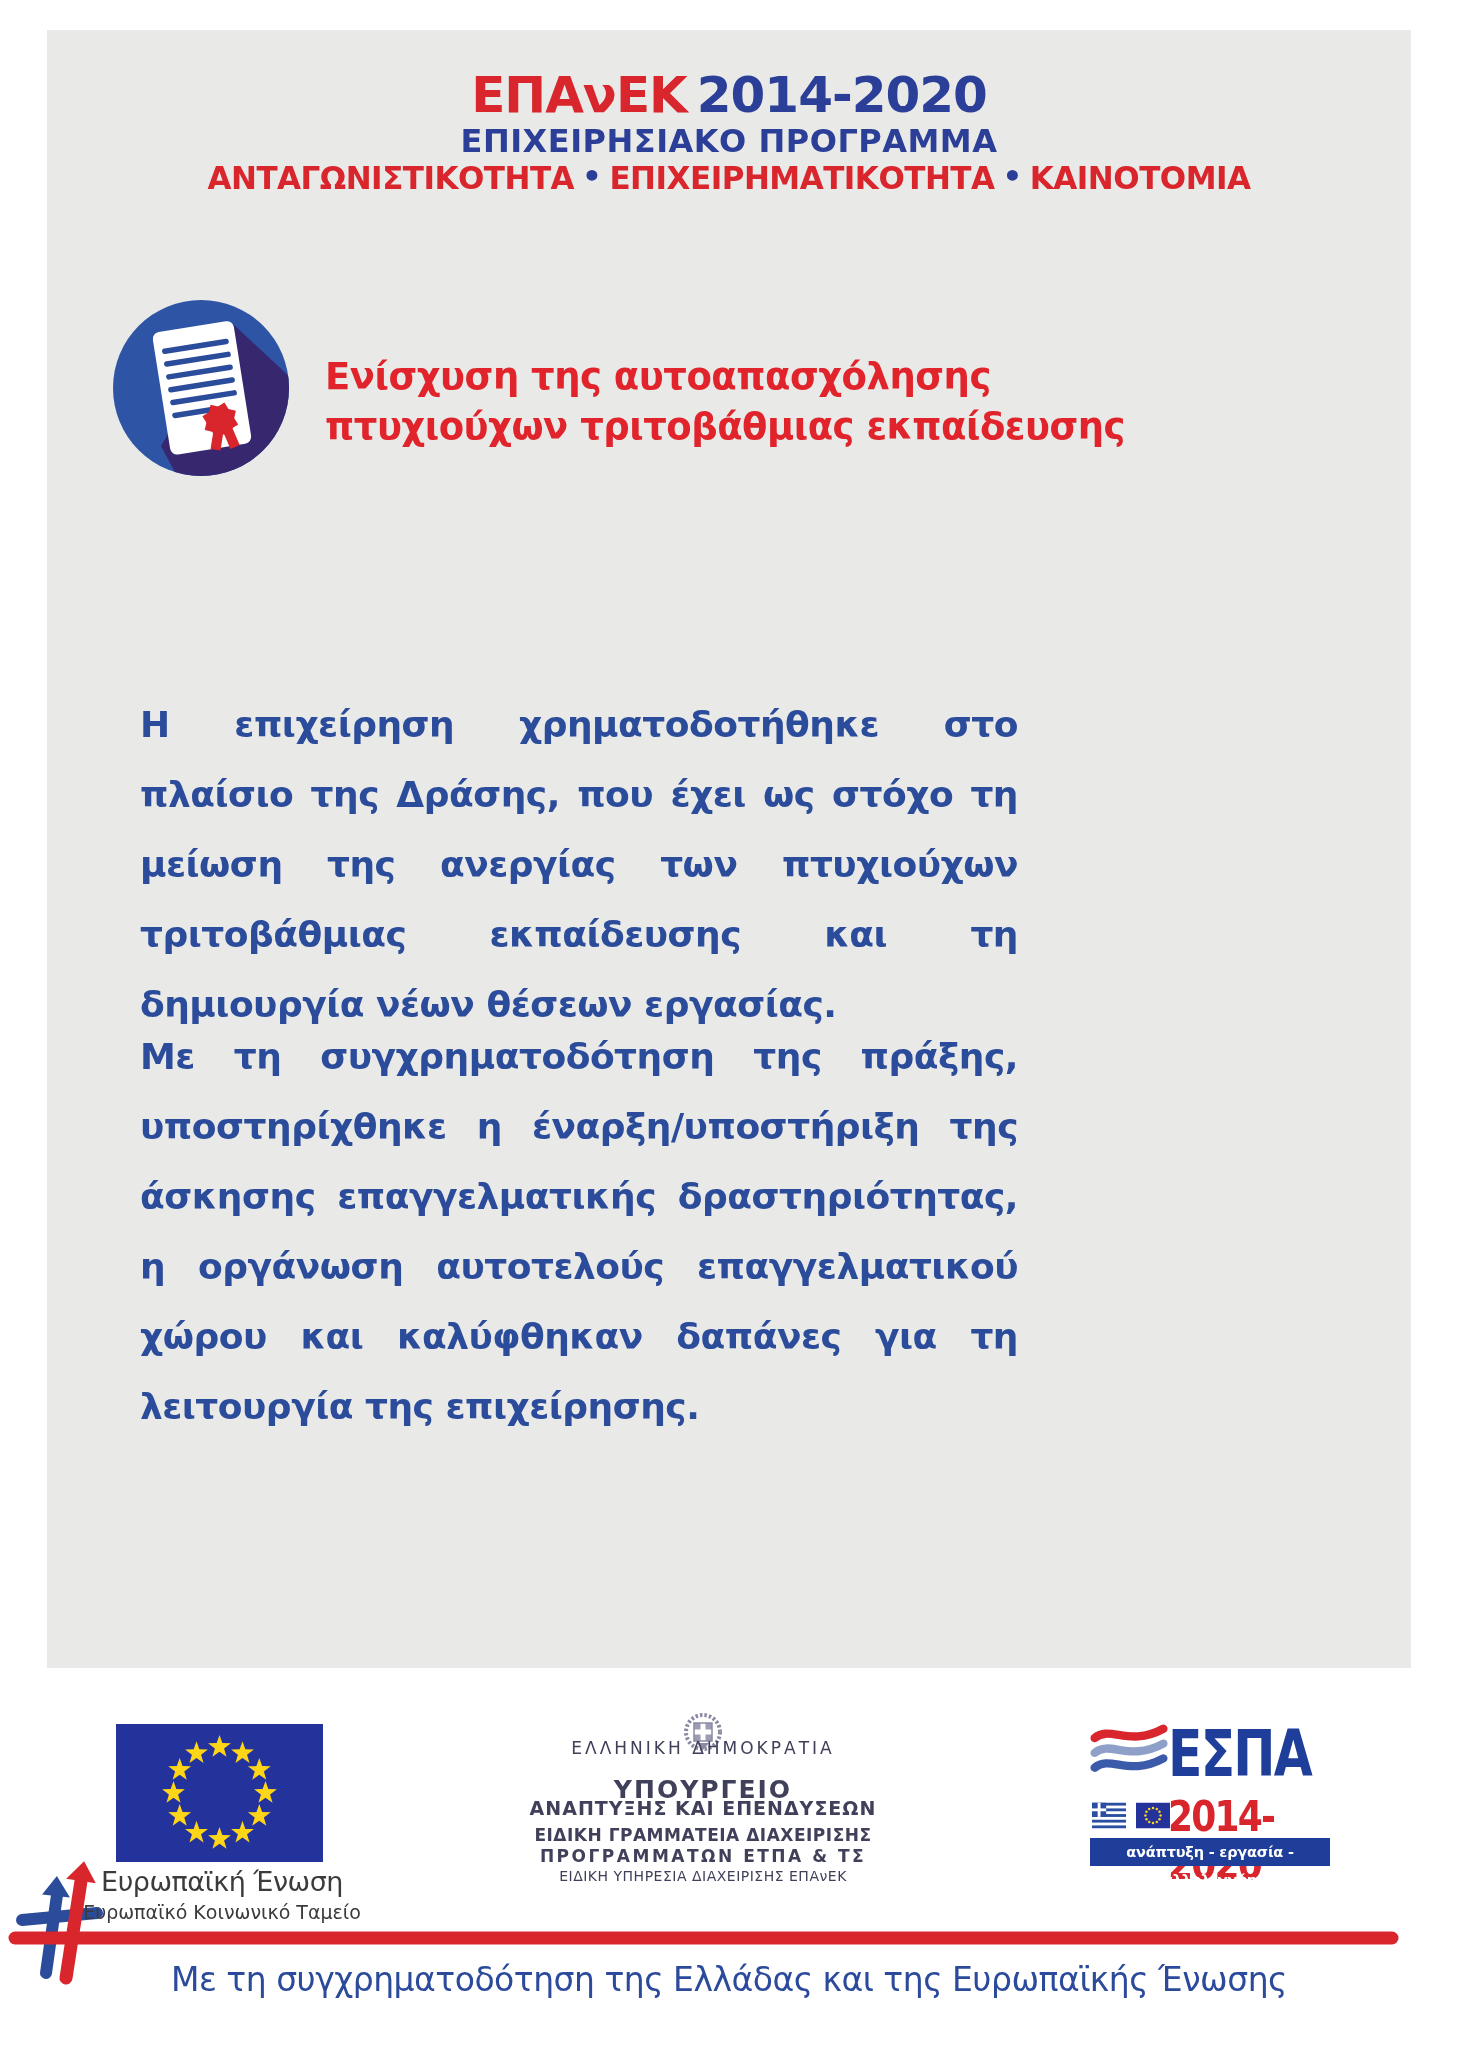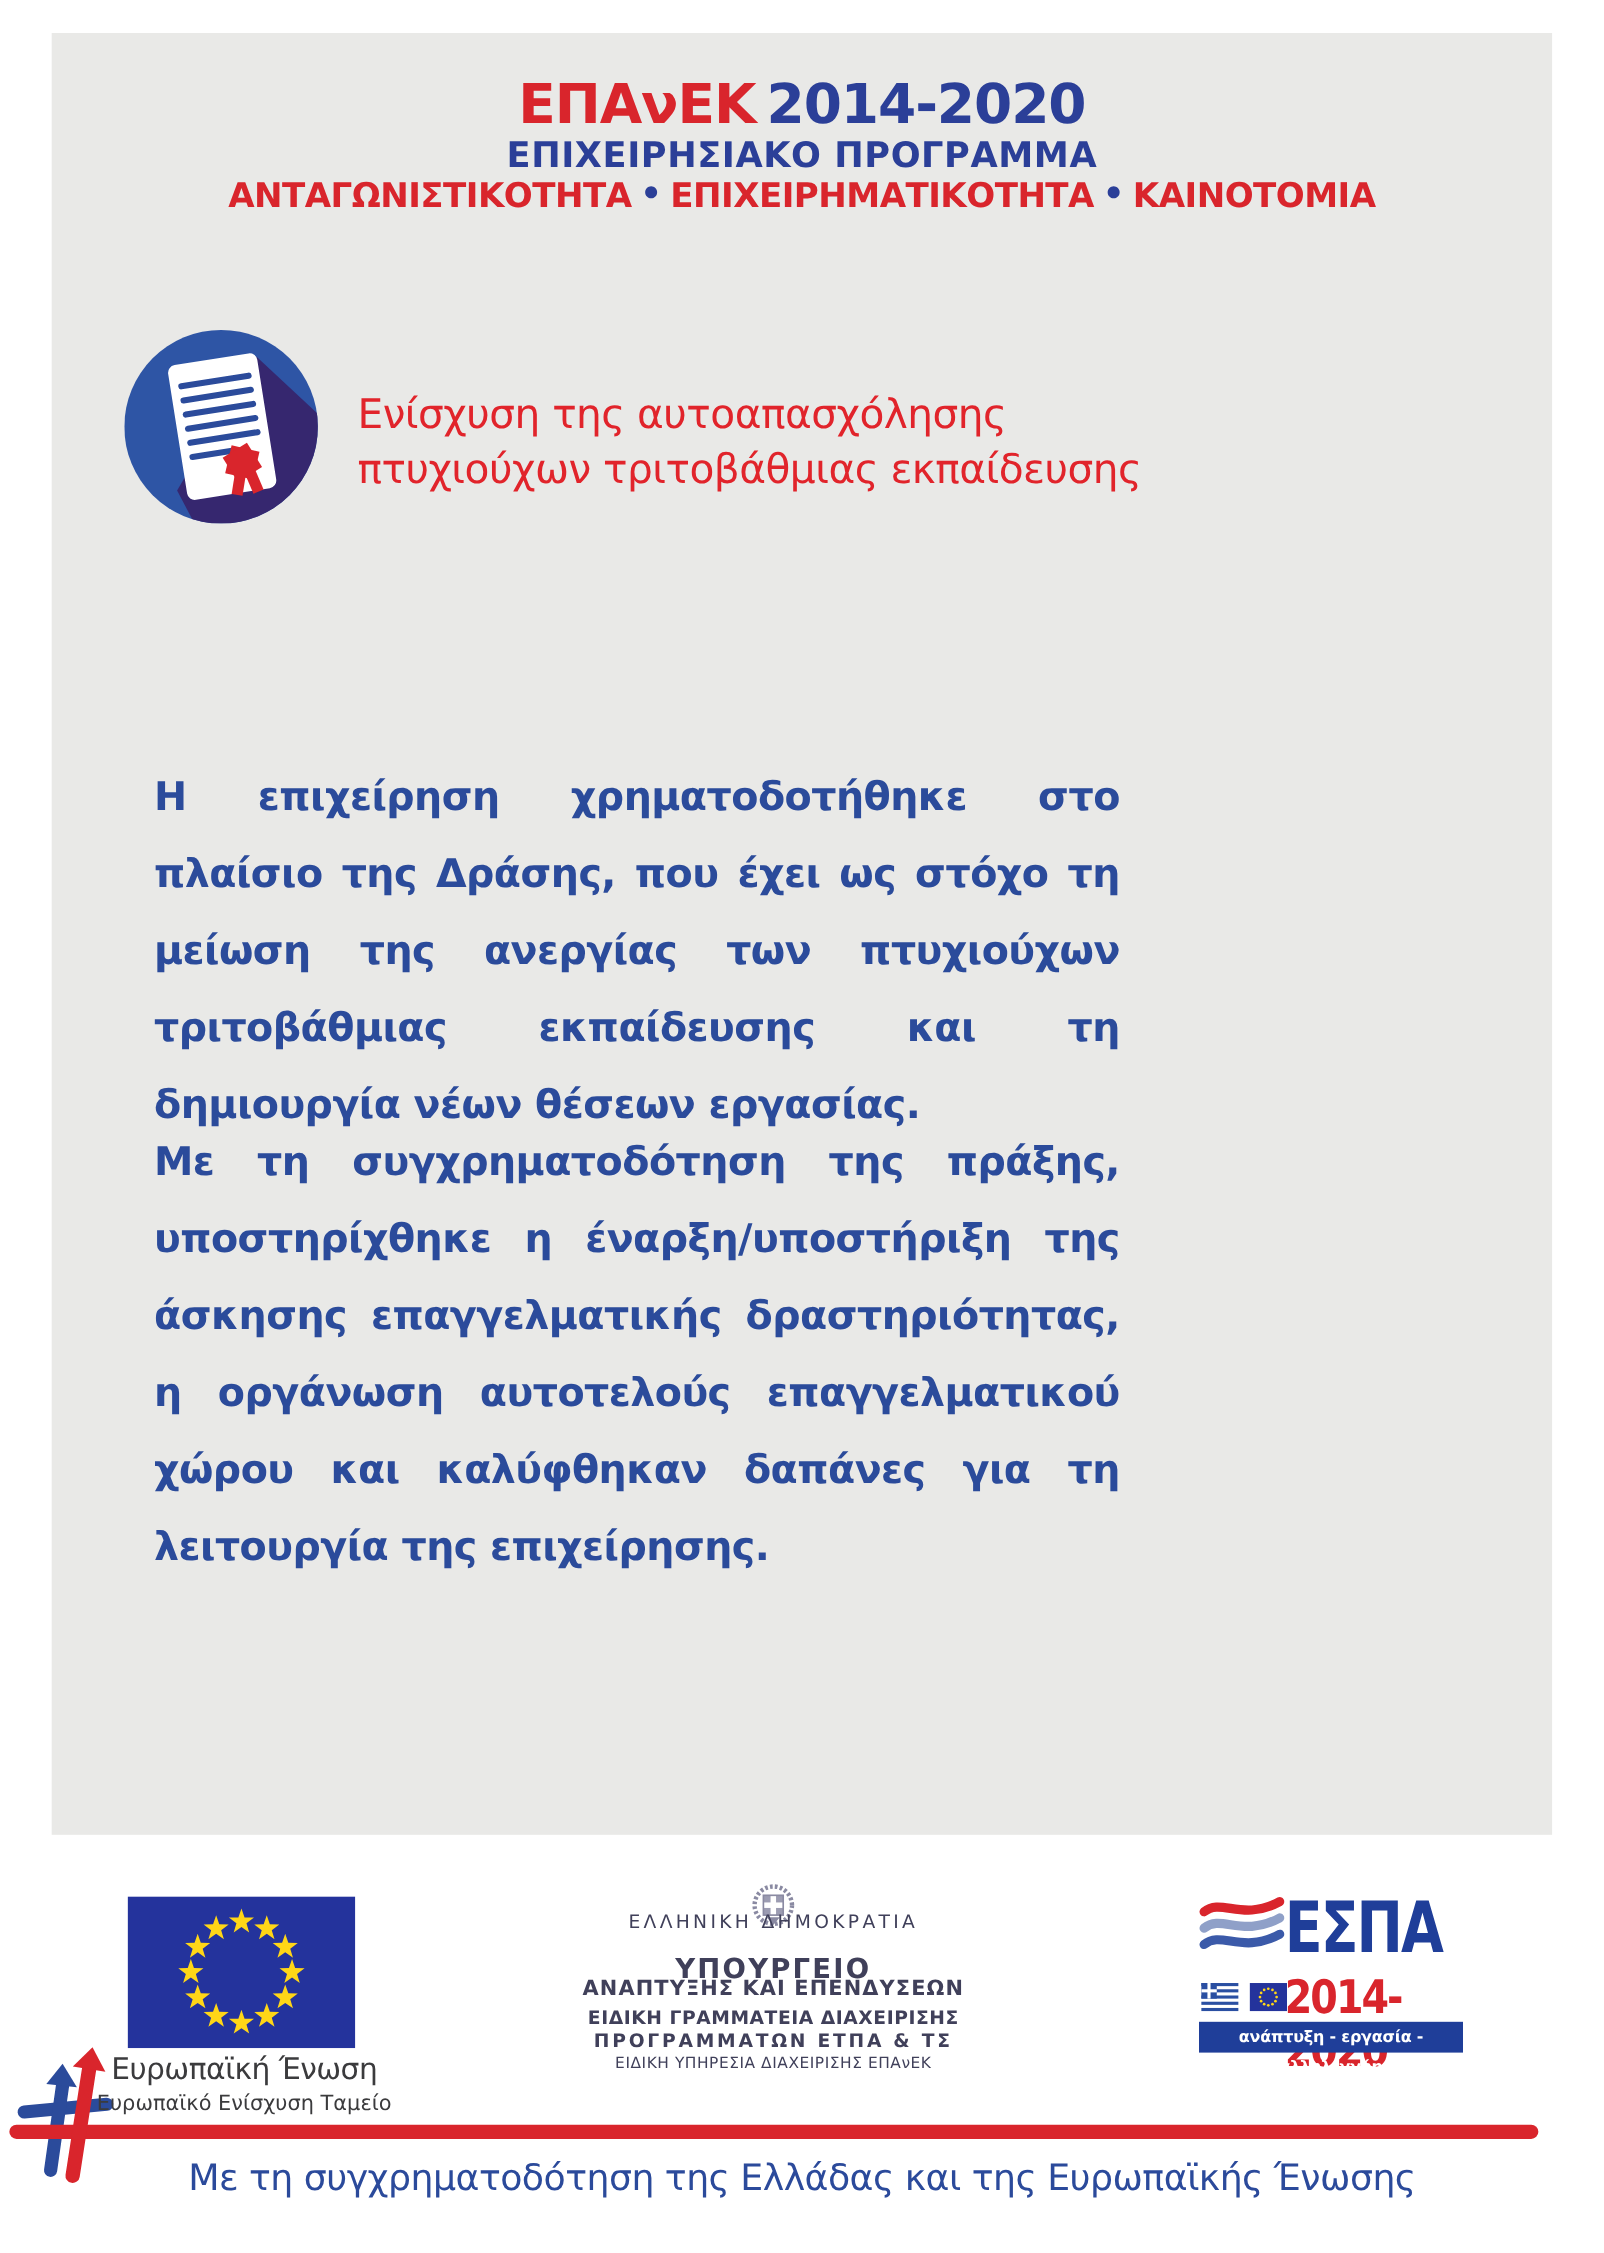--- a/index.html
+++ b/index.html
@@ -13,21 +13,21 @@
   .hdr{position:absolute;left:47px;top:0;width:1364px;text-align:center;}
   .hdr-line1{position:absolute;left:0;top:66px;width:100%;font-size:50px;font-weight:bold;letter-spacing:-1px;}
   .hdr-line1 .acronym{color:#d9252c;}
   .hdr-line1 .years{color:#2b3f98;margin-left:10px;}
   .hdr-line2{position:absolute;left:0;top:122px;width:100%;font-size:32px;font-weight:bold;color:#2b3f98;letter-spacing:0.5px;text-align:center;}
   .hdr-line3{position:absolute;left:0;top:160px;width:100%;font-size:31px;font-weight:bold;color:#d9252c;letter-spacing:-0.5px;}
   .hdr-line3 .dot{color:#2b3f98;margin:0 8px;position:relative;top:-2px;}
 
   
   .doc-icon{position:absolute;left:113px;top:300px;width:176px;height:176px;}
-  .action-title{position:absolute;left:325px;top:352px;font-size:37px;font-weight:normal;color:#e1242b;line-height:50px;letter-spacing:-0.5px;}
+  .action-title{position:absolute;left:325px;top:352px;font-size:37px;font-weight:bold;color:#e1242b;line-height:50px;letter-spacing:-0.5px;}
 
   
   .para{position:absolute;left:140px;width:878px;margin:0;font-size:36px;line-height:70px;
         color:#2b4b9b;font-weight:bold;text-align:justify;letter-spacing:-0.5px;}
   .p1{top:690px;}
   .p2{top:1022px;}
 
   
   .eu-flag{position:absolute;left:116px;top:1724px;width:207px;height:138px;}
   .eu-names{position:absolute;left:72px;top:1866px;width:300px;text-align:center;color:#3b3b3d;}
@@ -134,21 +134,21 @@
       <use href="#eustar" x="126.5" y="108.8"></use>
     <use href="#eustar" x="103.5" y="115"></use>
       <use href="#eustar" x="80.5" y="108.8"></use>
     <use href="#eustar" x="63.7" y="92"></use>
       <use href="#eustar" x="57.5" y="69"></use>
     <use href="#eustar" x="63.7" y="46"></use>
       <use href="#eustar" x="80.5" y="29.2"></use>
   </svg>
   <div class="eu-names">
     <div class="eu-union">Ευρωπαϊκή Ένωση</div>
-    <div class="eu-fund">Ευρωπαϊκό Ενίσχυση Ταμείο</div>
+    <div class="eu-fund">Ευρωπαϊκό Κοινωνικό Ταμείο</div>
   </div>
 
   <div class="ministry">
     <svg class="emblem" width="48" height="44" viewBox="0 0 48 44">
       <circle cx="24" cy="20" r="17" fill="none" stroke="#8a8aa2" stroke-width="4" stroke-dasharray="2.5 2"></circle>
       <rect x="15" y="11" width="18" height="18" fill="#9c9cb2"></rect>
       <rect x="21.5" y="11" width="5" height="18" fill="#ffffff"></rect>
       <rect x="15" y="17.5" width="18" height="5" fill="#ffffff"></rect>
       <rect x="15" y="11" width="18" height="18" fill="none" stroke="#8a8aa2" stroke-width="1.5"></rect>
       <path d="M18 31 L30 31 L24 38 Z" fill="#8a8aa2"></path>

